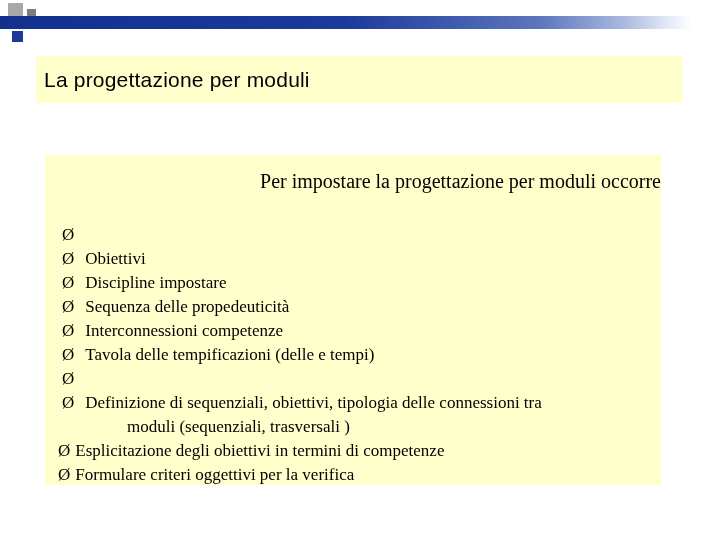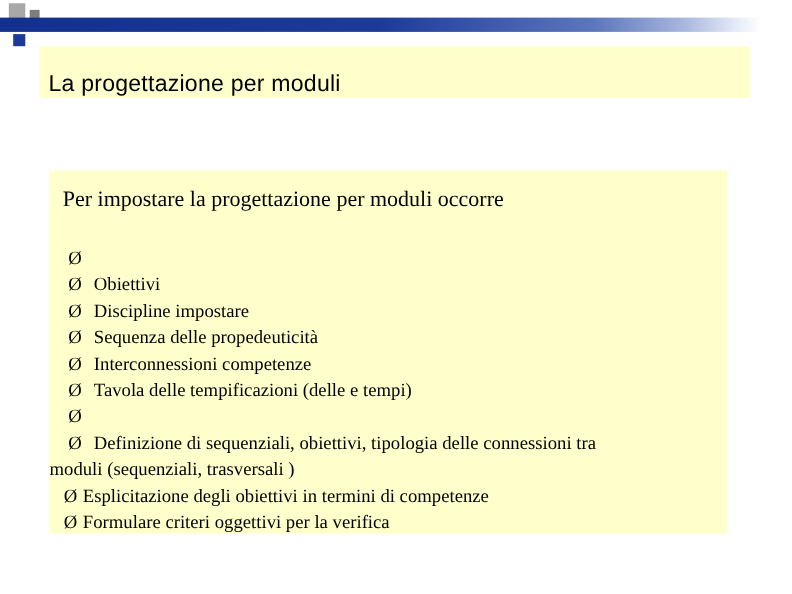--- a/index.html
+++ b/index.html
@@ -40,41 +40,42 @@
   }
   .sq-navy {
     left: 12px; top: 31px;
     width: 11px; height: 11px;
     background: #1d3a9b;
   }
 
   
   .title-box {
     position: absolute;
-    left: 36px; top: 42px;
+    left: 36px; top: 56px;
     width: 646px; height: 47px;
     background: #ffffcc;
     display: flex;
-    align-items: flex-end;
+    align-items: center;
   }
   .title-box span {
     font-family: "Liberation Sans", sans-serif;
     font-size: 21px;
     color: #000000;
     padding-left: 8px;
     letter-spacing: 0.2px;
   }
 
   
   .content-box {
     position: absolute;
     left: 45px; top: 155px;
     width: 616px; height: 330px;
     background: #ffffcc;
     color: #000000;
+    text-align: right;
   }
   .heading {
     margin: 14px 0 0 12px;
     font-size: 20px;
     line-height: 24px;
   }
   .list {
     margin-top: 30px;
   }
   .row {
@@ -84,21 +85,21 @@
     line-height: 24px;
     white-space: nowrap;
   }
   .bullet {
     flex: 0 0 auto;
   }
   .row-tab   { padding-left: 17px; }
   .row-tab .bullet { margin-right: 11px; }
   .row-flush { padding-left: 13px; }
   .row-flush .bullet { margin-right: 5px; }
-  .row-wrap  { }
+  .row-wrap  { padding-left: 82px; }
 </style>
 </head>
 <body>
 
 <div class="slide">
 
   <div class="deco-square sq-light"></div>
   <div class="deco-square sq-mid"></div>
   <div class="top-bar"></div>
   <div class="deco-square sq-navy"></div>

